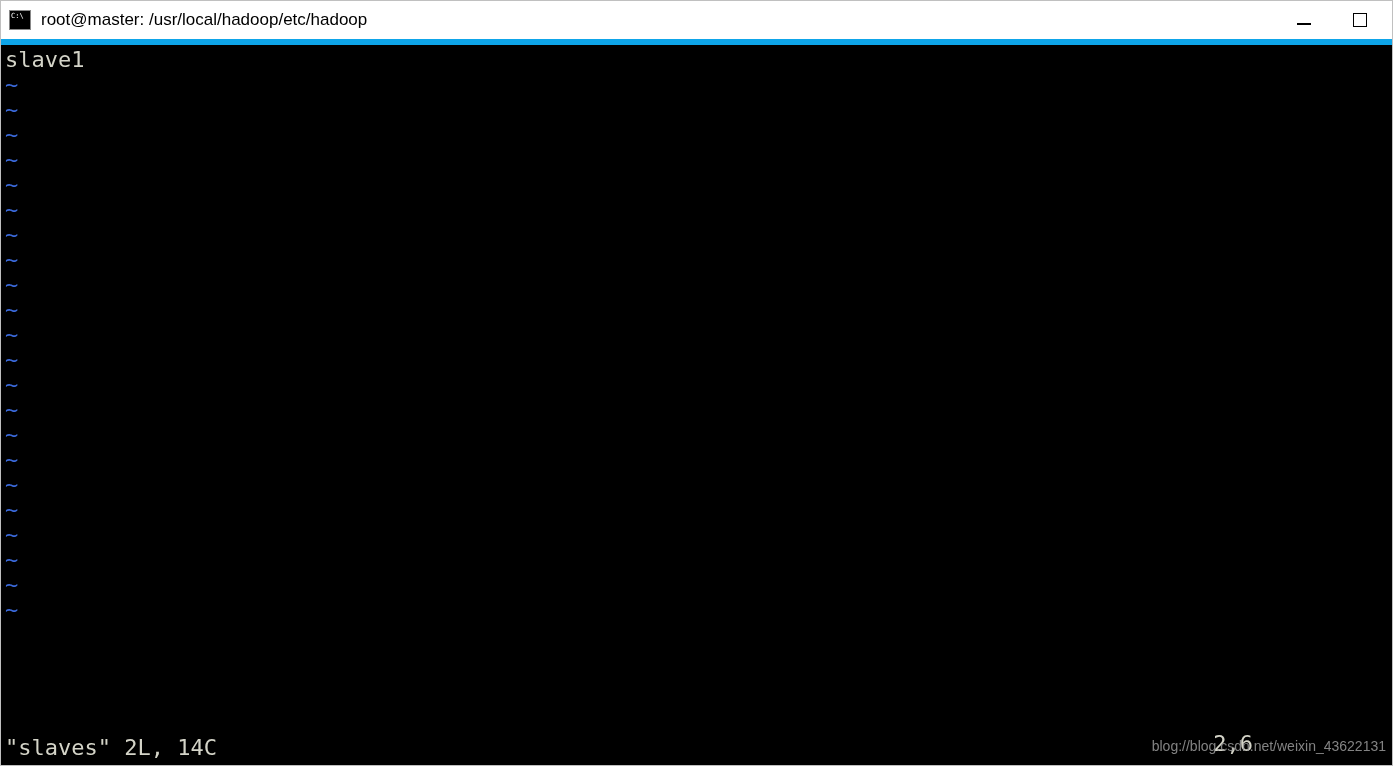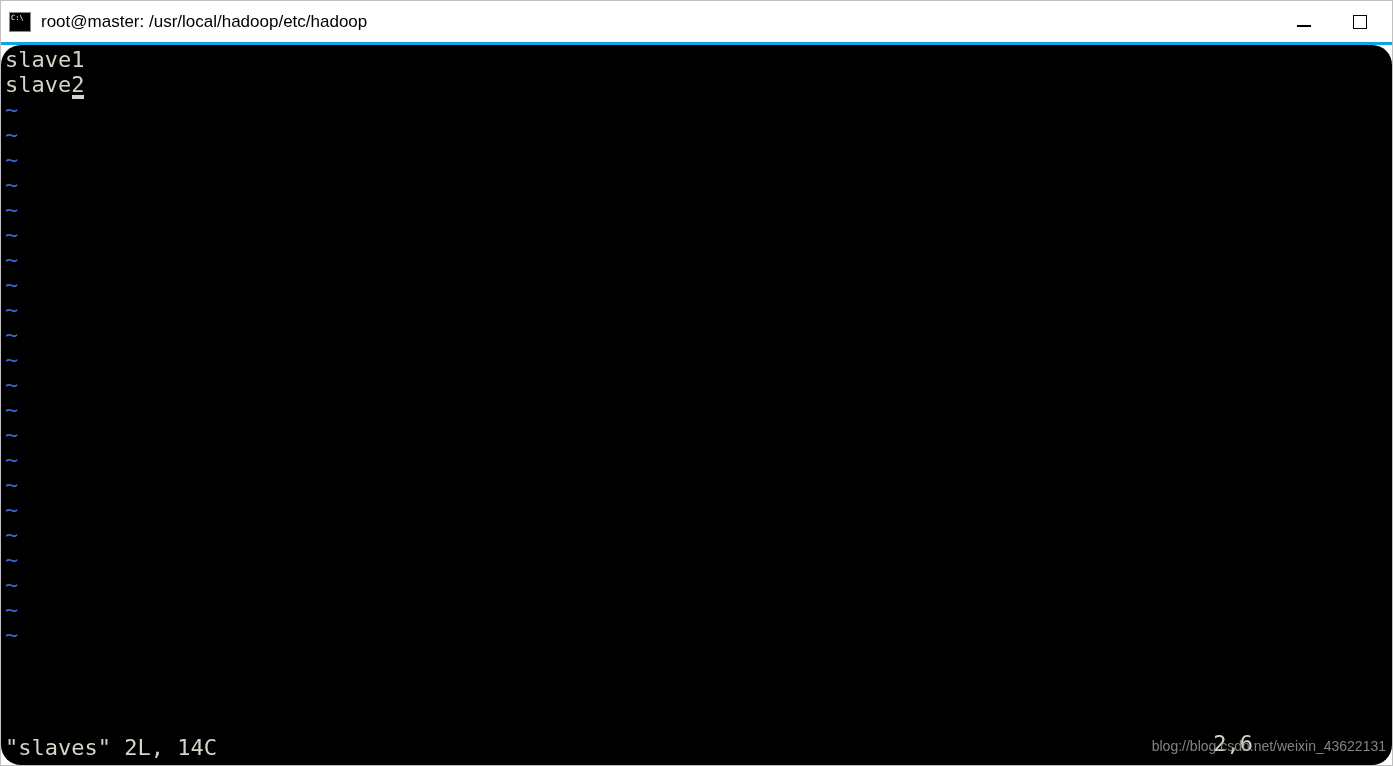--- a/index.html
+++ b/index.html
@@ -20,21 +20,21 @@
       display: flex;
       flex-direction: column;
       border: 1px solid #c0c0c0;
     }
     .title-bar {
       height: 44px;
       background: #ffffff;
       display: flex;
       align-items: center;
       padding: 0 8px;
-      border-bottom: 3px solid #0ea5e9;
+      border-bottom: 6px solid #0ea5e9;
     }
     .title-bar-left {
       display: flex;
       align-items: center;
       flex: 1;
     }
     .app-icon {
       width: 22px;
       height: 20px;
       background: #000000;
@@ -87,21 +87,20 @@
     .terminal {
       flex: 1;
       background: #000000;
       color: #cccccc;
       font-family: "SimSun", "NSimSun", "Consolas", monospace;
       font-size: 22px;
       line-height: 25px;
       padding: 2px 4px;
       position: relative;
       overflow: hidden;
-      border-radius: 20px;
     }
     .terminal-line {
       white-space: pre;
       height: 25px;
     }
     .file-content {
       color: #d4d4c8;
     }
     .tilde {
       color: #3b6adb;
@@ -159,21 +158,20 @@
         <div class="minimize-icon"></div>
       </div>
       <div class="win-btn">
         <div class="maximize-icon"></div>
       </div>
     </div>
   </div>
 
   <div class="terminal">
     <div class="terminal-line file-content">slave1</div>
-    <div class="terminal-line file-content"><span>slave2</span><span class="cursor"></span></div>
     <div id="tilde-container">
         <div class="terminal-line tilde">~</div>
         <div class="terminal-line tilde">~</div>
         <div class="terminal-line tilde">~</div>
         <div class="terminal-line tilde">~</div>
         <div class="terminal-line tilde">~</div>
         <div class="terminal-line tilde">~</div>
         <div class="terminal-line tilde">~</div>
         <div class="terminal-line tilde">~</div>
         <div class="terminal-line tilde">~</div>

